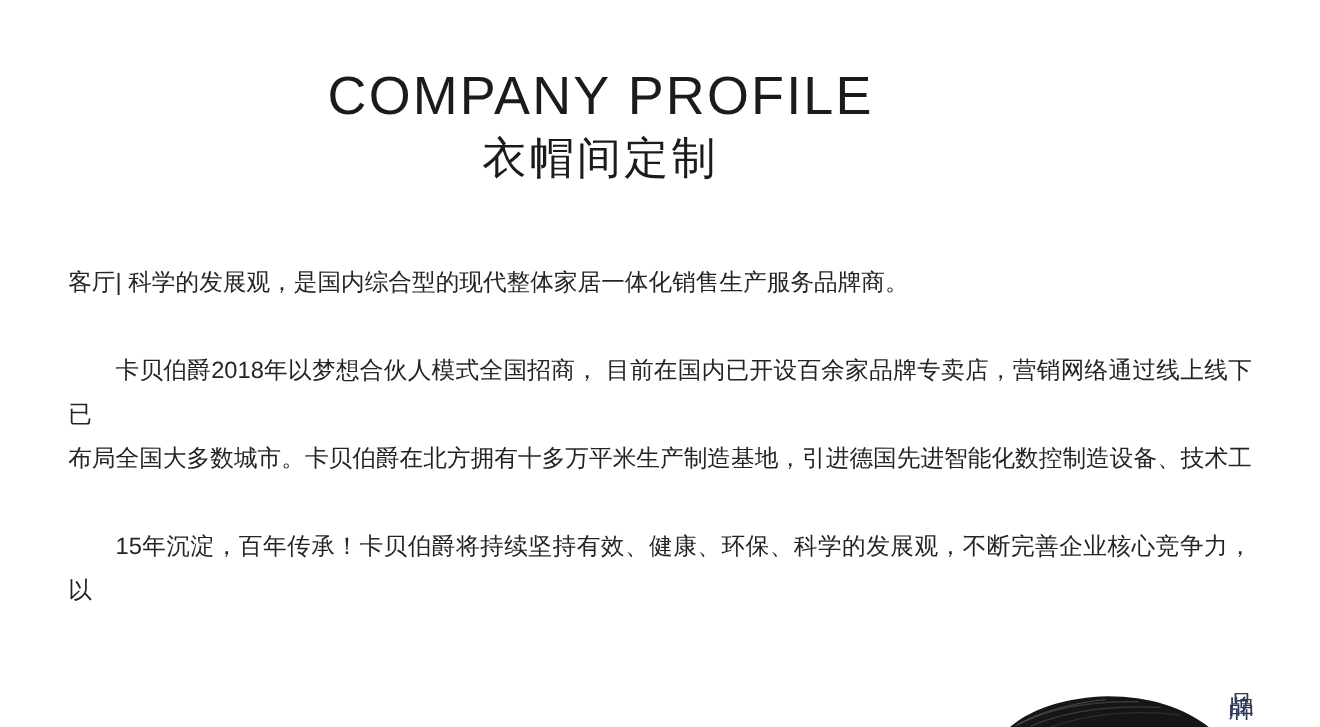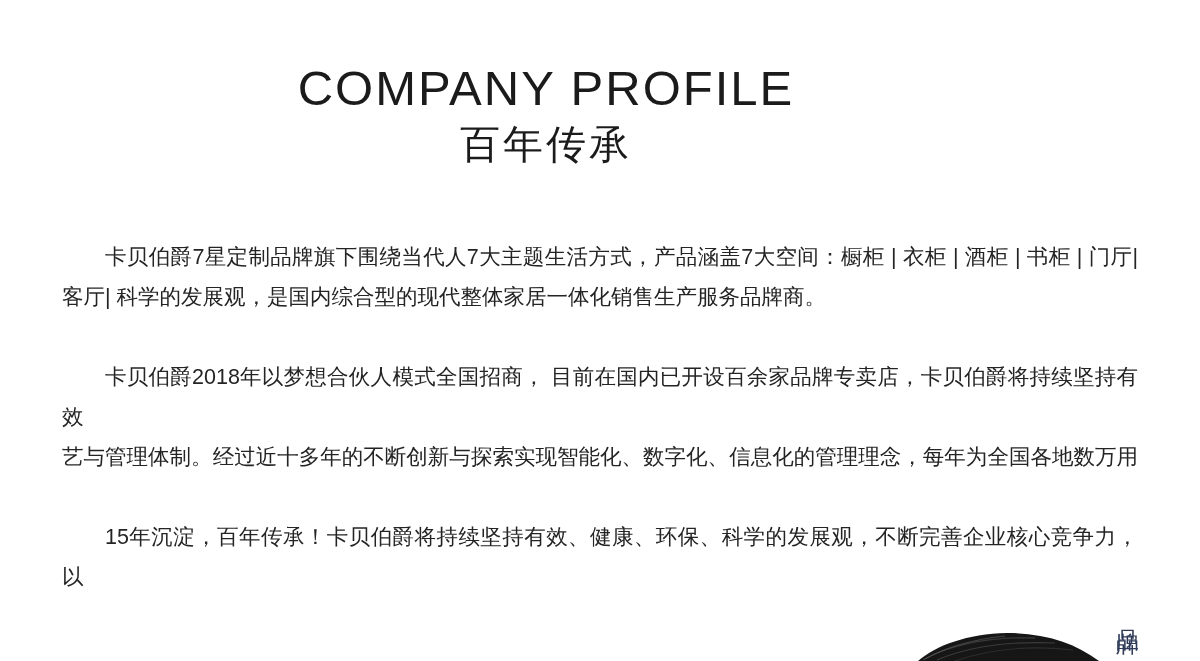--- a/index.html
+++ b/index.html
@@ -78,31 +78,30 @@
     line-height: 1;
   }
 </style>
 </head>
 <body>
 
 <main>
 
   <header class="page-header">
     <h1 class="title-en">COMPANY PROFILE</h1>
-    <h2 class="title-zh">百年传承</h2>
+    <h2 class="title-zh">衣帽间定制</h2>
   </header>
 
   <section class="paragraphs" id="paragraphs">
       <div class="para">
-        <div class="line first">卡贝伯爵7星定制品牌旗下围绕当代人7大主题生活方式，产品涵盖7大空间：橱柜 | 衣柜 | 酒柜 | 书柜 | 门厅|</div>
         <div class="line last">客厅| 科学的发展观，是国内综合型的现代整体家居一体化销售生产服务品牌商。</div>
       </div>
       <div class="para">
-        <div class="line first">卡贝伯爵2018年以梦想合伙人模式全国招商， 目前在国内已开设百余家品牌专卖店，卡贝伯爵将持续坚持有效</div>
-        <div class="line">艺与管理体制。经过近十多年的不断创新与探索实现智能化、数字化、信息化的管理理念，每年为全国各地数万用</div>
+        <div class="line first">卡贝伯爵2018年以梦想合伙人模式全国招商， 目前在国内已开设百余家品牌专卖店，营销网络通过线上线下已</div>
+        <div class="line">布局全国大多数城市。卡贝伯爵在北方拥有十多万平米生产制造基地，引进德国先进智能化数控制造设备、技术工</div>
       </div>
       <div class="para">
         <div class="line first">15年沉淀，百年传承！卡贝伯爵将持续坚持有效、健康、环保、科学的发展观，不断完善企业核心竞争力，以</div>
       </div>
     </section>
 
   <div class="portrait">
     <svg width="186" height="30" viewBox="0 0 186 30" aria-hidden="true">
       <path d="M3 30 C 22 14, 52 3, 92 2 C 130 2, 160 12, 184 30 Z" fill="#161616"></path>
       <path d="M10 28 C 40 12, 80 6, 120 7" stroke="#3d3d3d" stroke-width="1.3" fill="none" opacity="0.9"></path>

